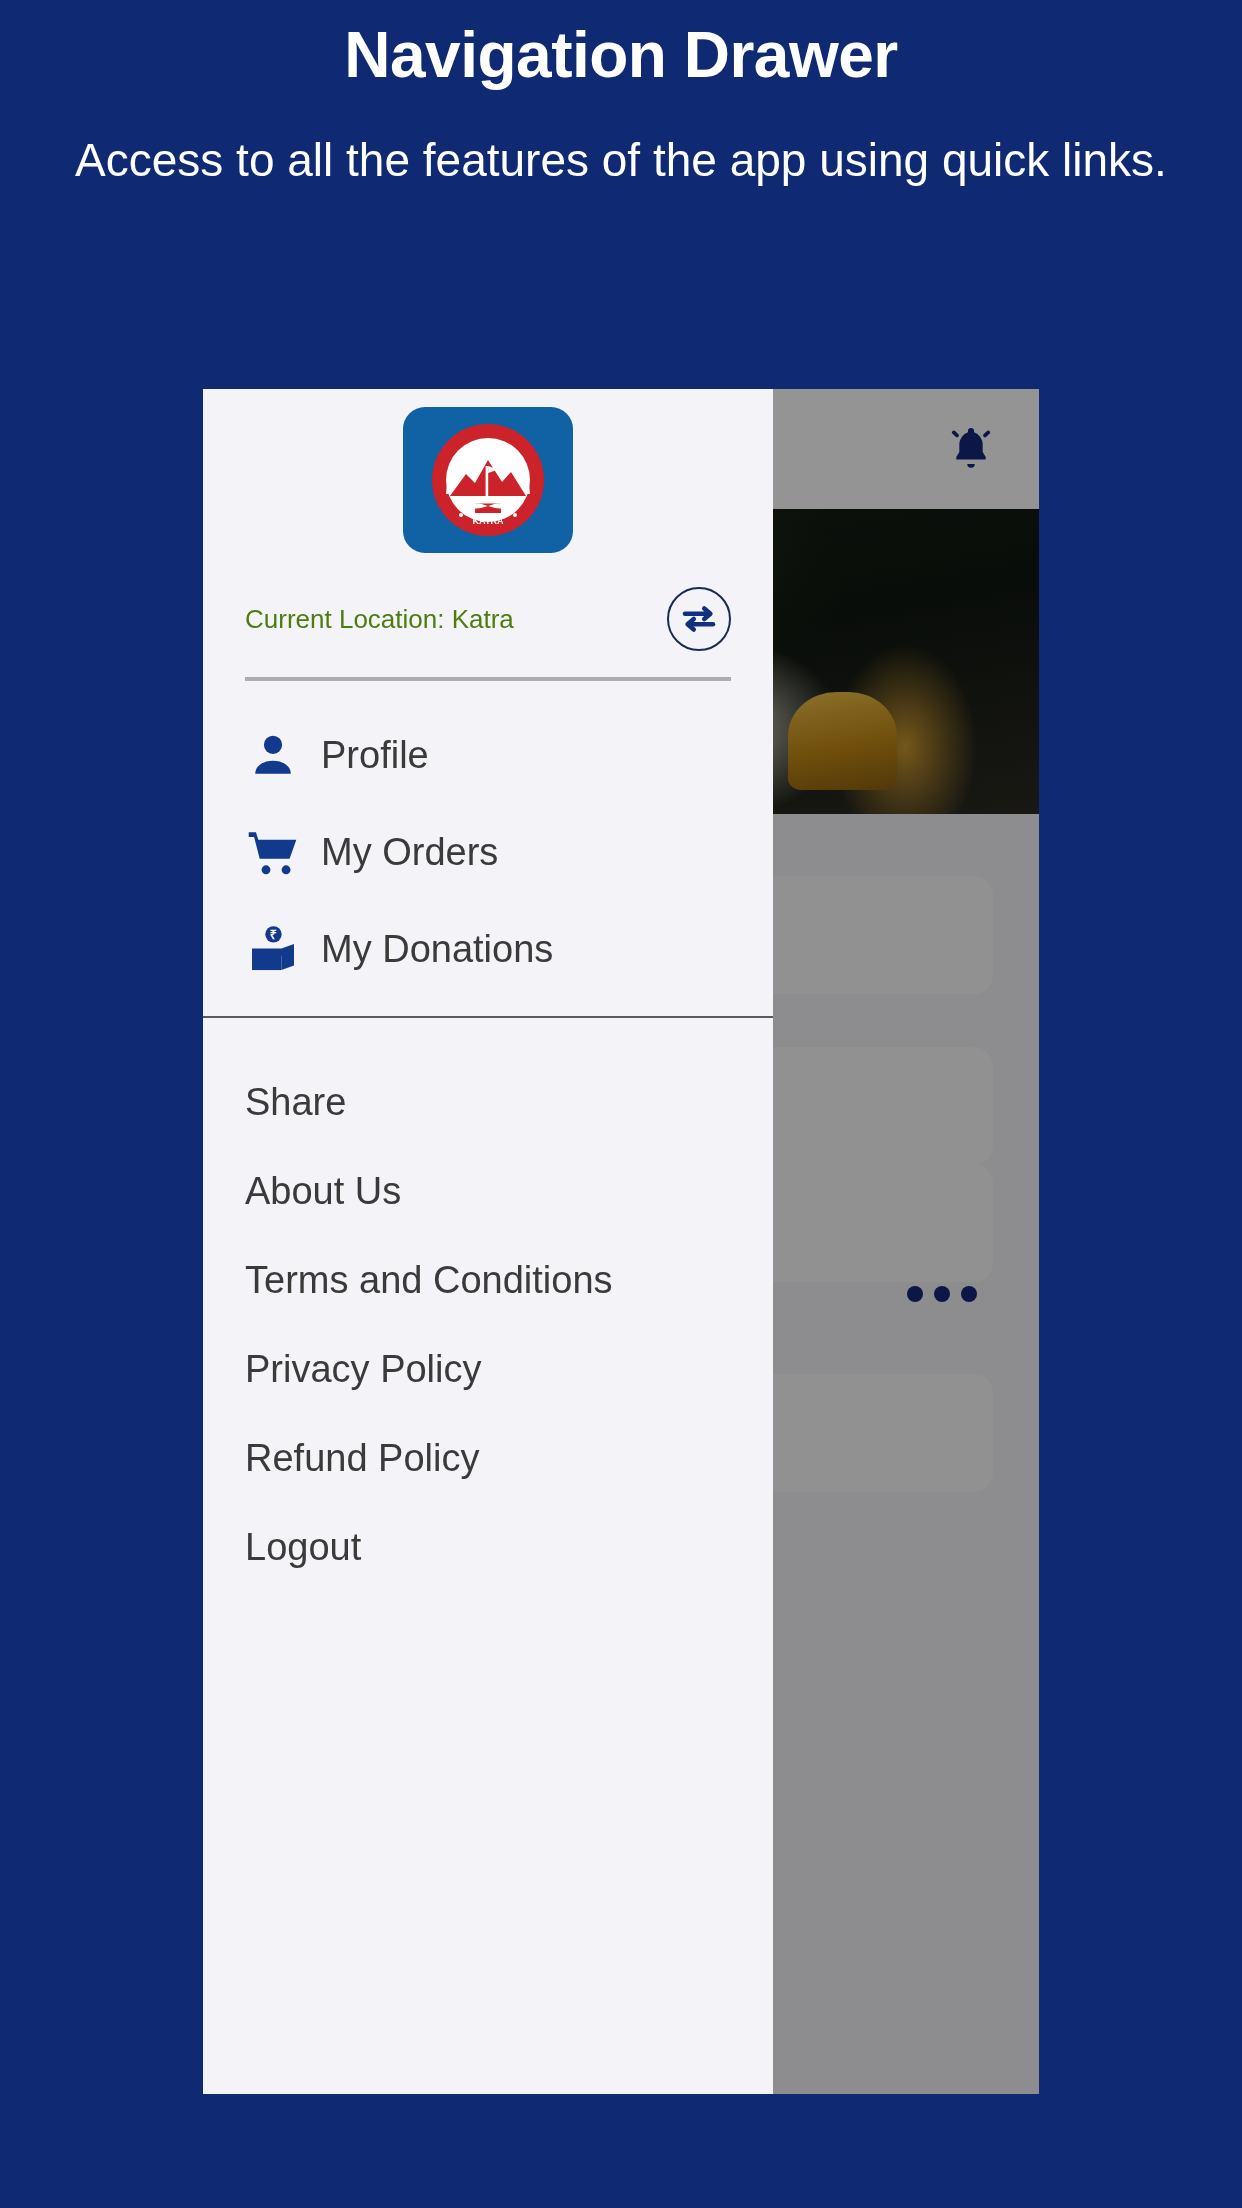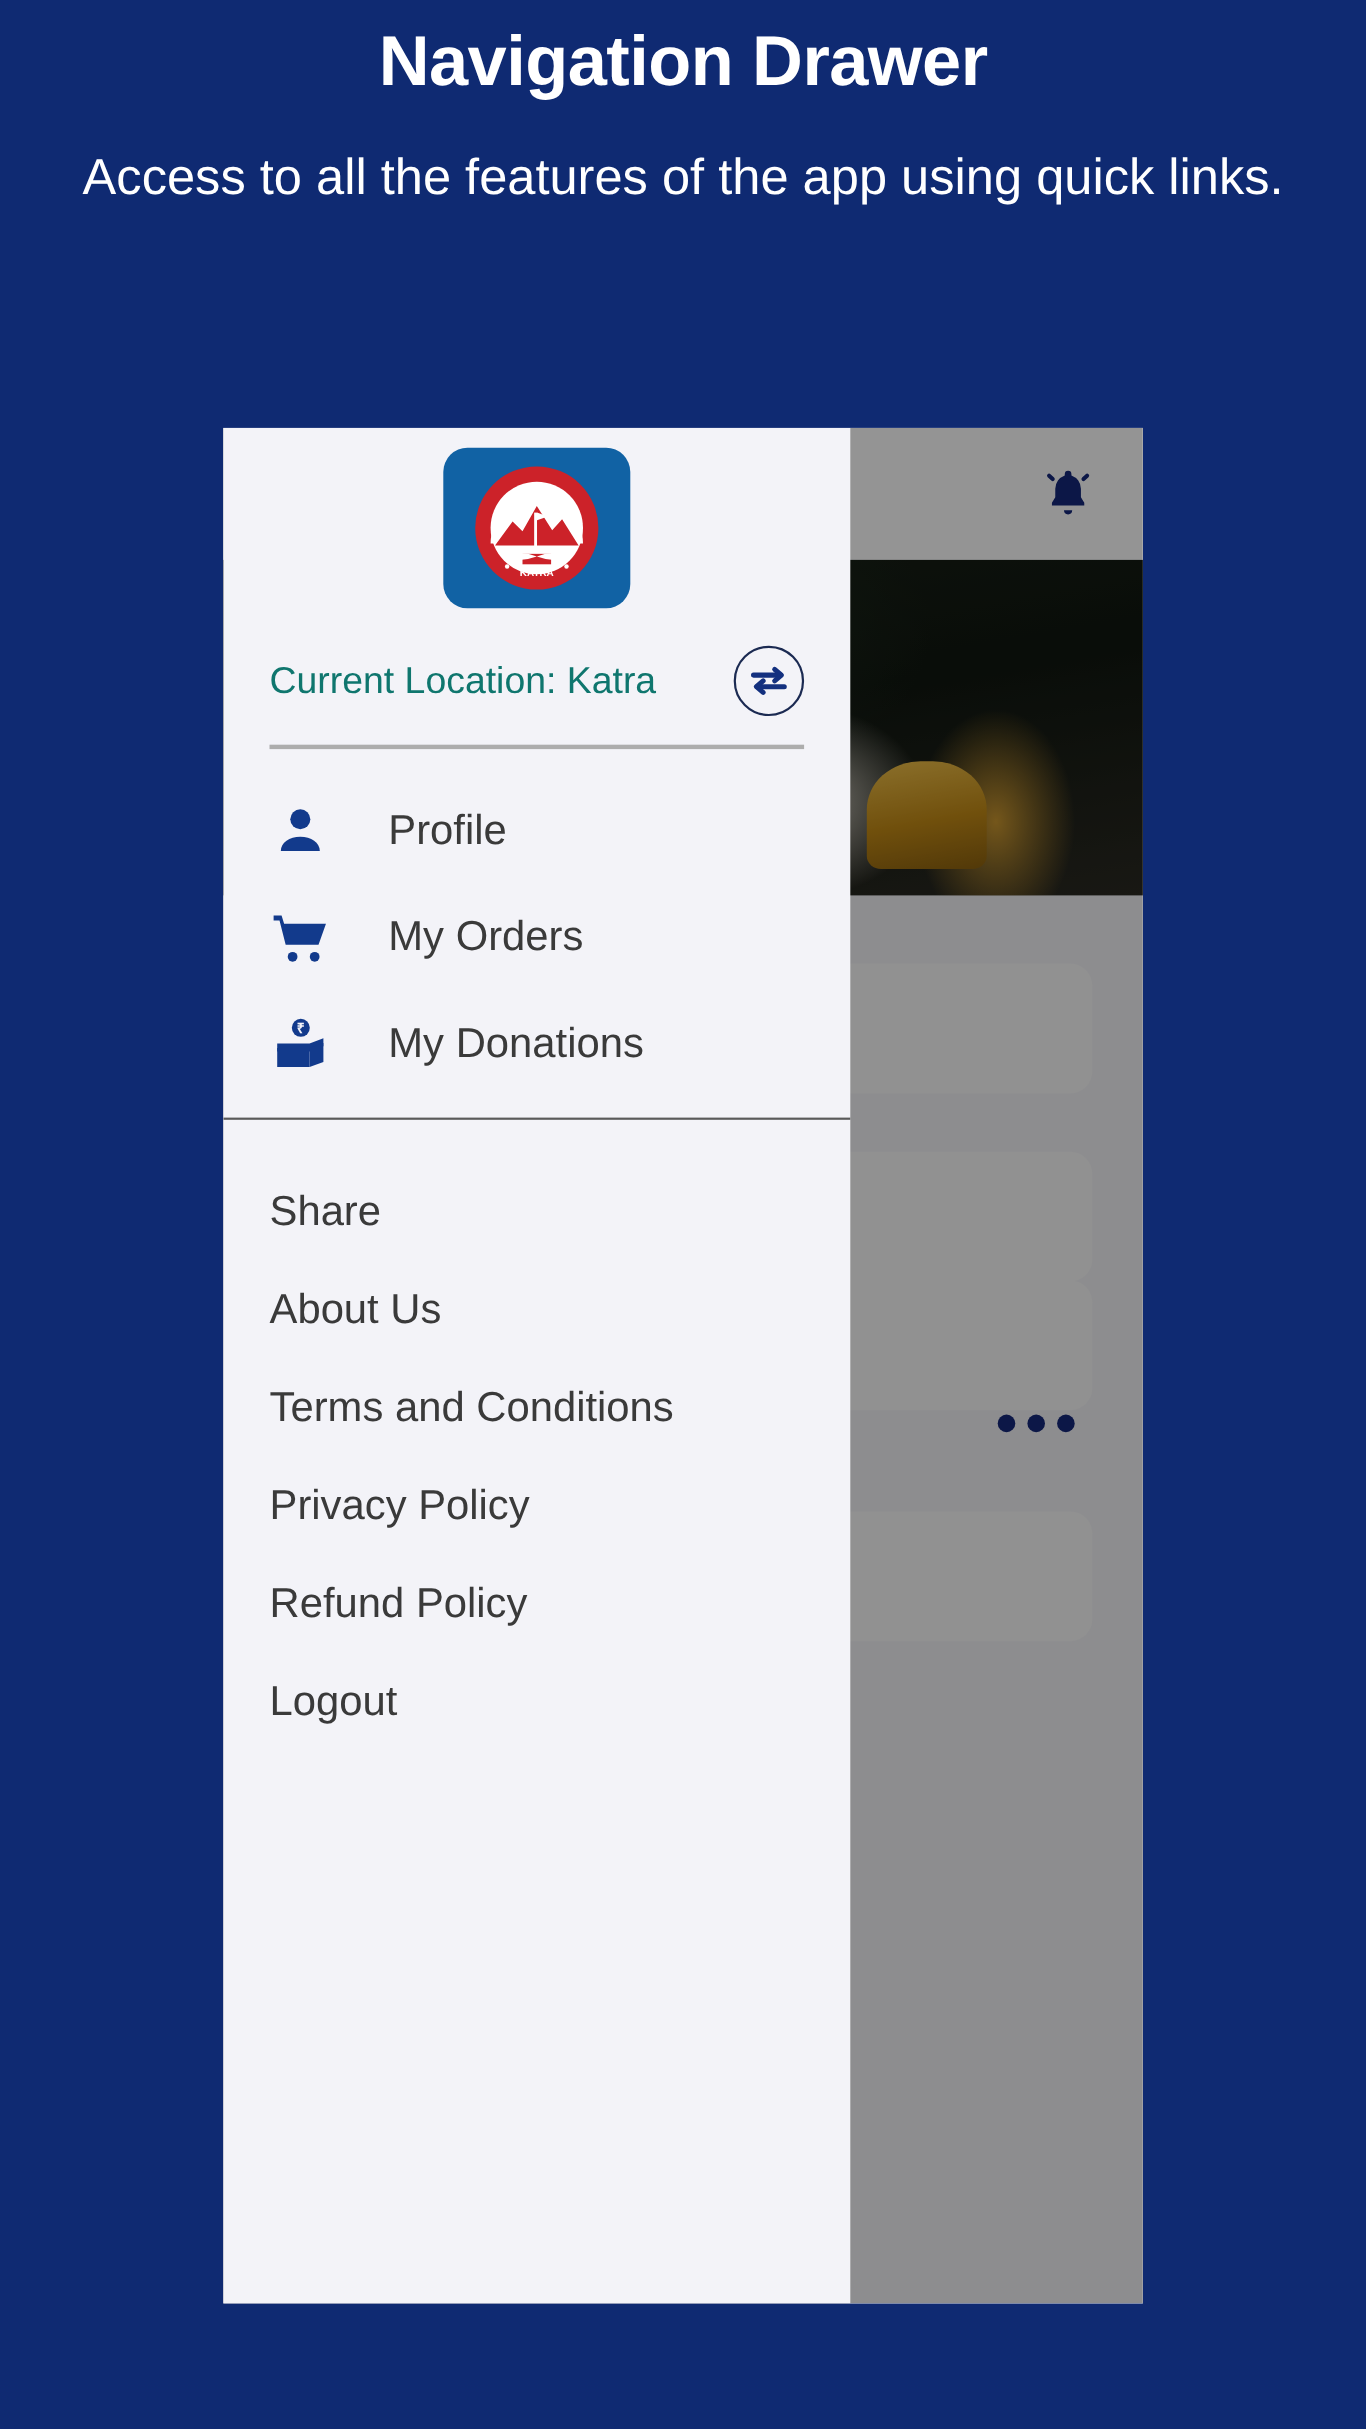--- a/index.html
+++ b/index.html
@@ -196,22 +196,22 @@
   }
   .app-logo svg { width: 120px; height: 120px; display: block; }
 
   .loc-row {
     display: flex;
     align-items: center;
     justify-content: space-between;
     margin: 34px 42px 0 42px;
   }
   .loc-text {
-    font-size: 34px;
-    color: #0f766e;
+    font-size: 26px;
+    color: #4d7c0f;
     white-space: nowrap;
   }
   .swap-btn {
     width: 64px;
     height: 64px;
     border-radius: 50%;
     border: 2.5px solid #1b2a52;
     background: transparent;
     display: flex;
     align-items: center;
@@ -237,21 +237,21 @@
     width: 56px;
     height: 56px;
     flex: 0 0 56px;
     color: #123a8c;
     display: flex;
     align-items: center;
     justify-content: center;
   }
   .nav-icon svg { width: 100%; height: 100%; display: block; }
   .nav-label {
-    margin-left: 52px;
+    margin-left: 20px;
     font-size: 38px;
     color: #3a3a3a;
     white-space: nowrap;
   }
 
   .section-divider {
     height: 2px;
     background: #5a5a5a;
     margin-top: 18px;
   }

